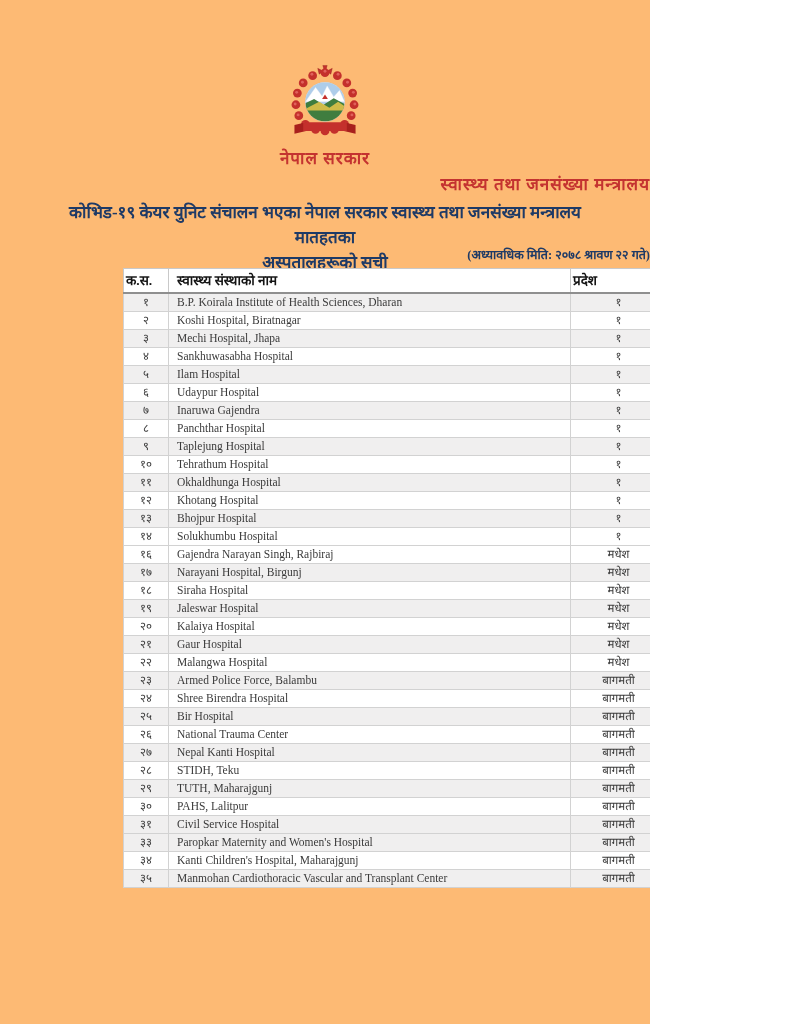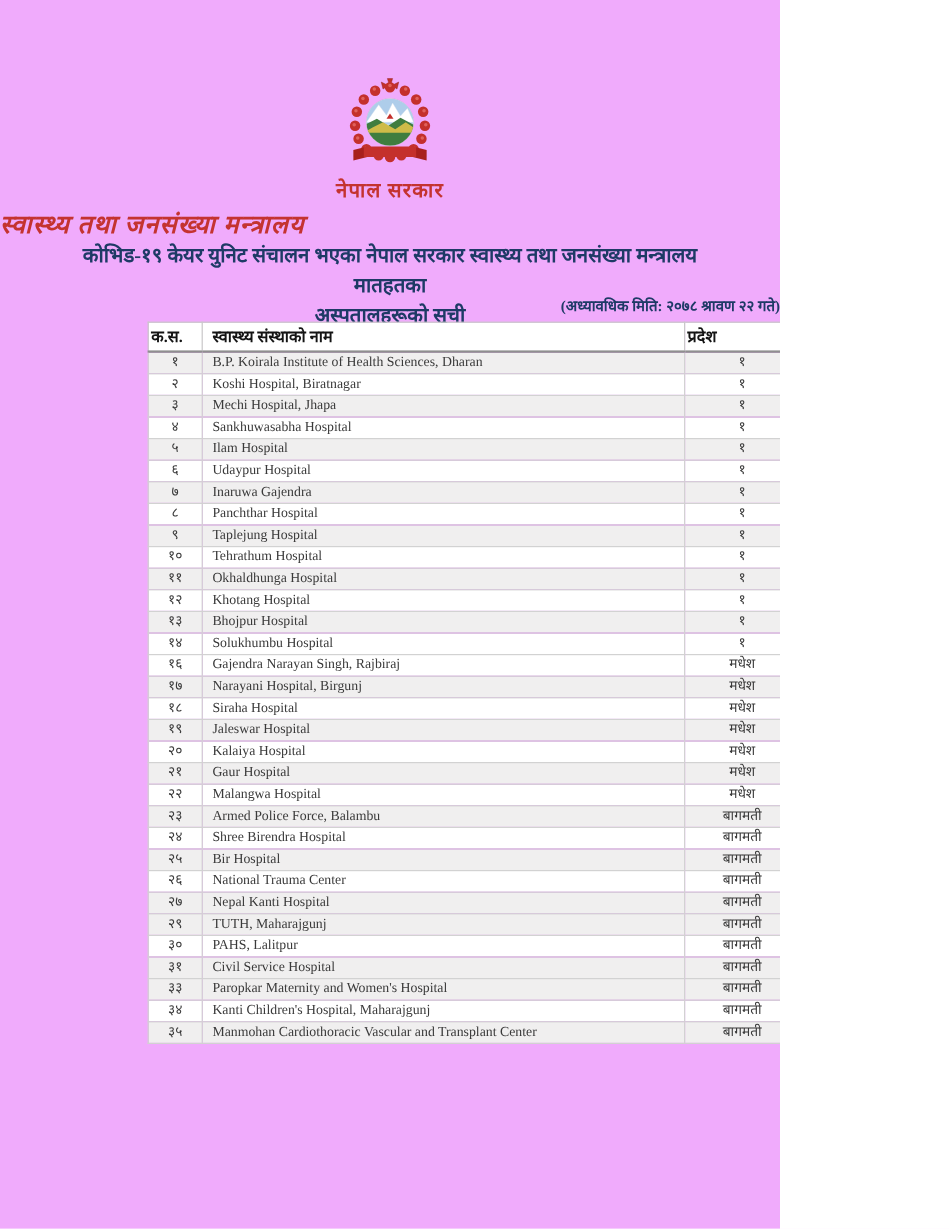--- a/index.html
+++ b/index.html
@@ -1,21 +1,21 @@
 <!DOCTYPE html>
 <html><head>
 <meta charset="utf-8">
 <style>
   * { box-sizing: border-box; margin: 0; padding: 0; }
   html, body { background: #ffffff; }
   .page {
     position: relative;
     width: 650px;
     height: 1024px;
-    background: #f0abfc;
+    background: #fdba74;
     font-family: "Liberation Serif", "DejaVu Serif", serif;
     overflow: hidden;
   }
   .emblem {
     position: absolute;
     top: 64px;
     left: 50%;
     transform: translateX(-50%);
     width: 92px;
     height: 80px;
@@ -27,26 +27,25 @@
     text-align: center;
     color: #C43330;
     font-size: 17px;
     font-weight: bold;
     letter-spacing: 1px;
   }
   .ministry-line {
     position: absolute;
     top: 172px;
     left: 0; right: 0;
-    text-align: left;
+    text-align: right;
     color: #C43330;
-    font-size: 21px;
+    font-size: 17px;
     font-weight: bold;
     letter-spacing: 1px;
-    font-style: italic;
   }
   .doc-title {
     position: absolute;
     top: 200px;
     left: 60px;
     right: 60px;
     text-align: center;
     color: #1E3A66;
     font-size: 17px;
     font-weight: bold;
@@ -322,20 +321,25 @@
         <tr>
           <td class="center">२६</td>
           <td>National Trauma Center</td>
           <td class="center">बागमती</td>
         </tr>
         <tr class="shade">
           <td class="center">२७</td>
           <td>Nepal Kanti Hospital</td>
           <td class="center">बागमती</td>
         </tr>
+        <tr>
+          <td class="center">२८</td>
+          <td>STIDH, Teku</td>
+          <td class="center">बागमती</td>
+        </tr>
         <tr class="shade">
           <td class="center">२९</td>
           <td>TUTH, Maharajgunj</td>
           <td class="center">बागमती</td>
         </tr>
         <tr>
           <td class="center">३०</td>
           <td>PAHS, Lalitpur</td>
           <td class="center">बागमती</td>
         </tr>

